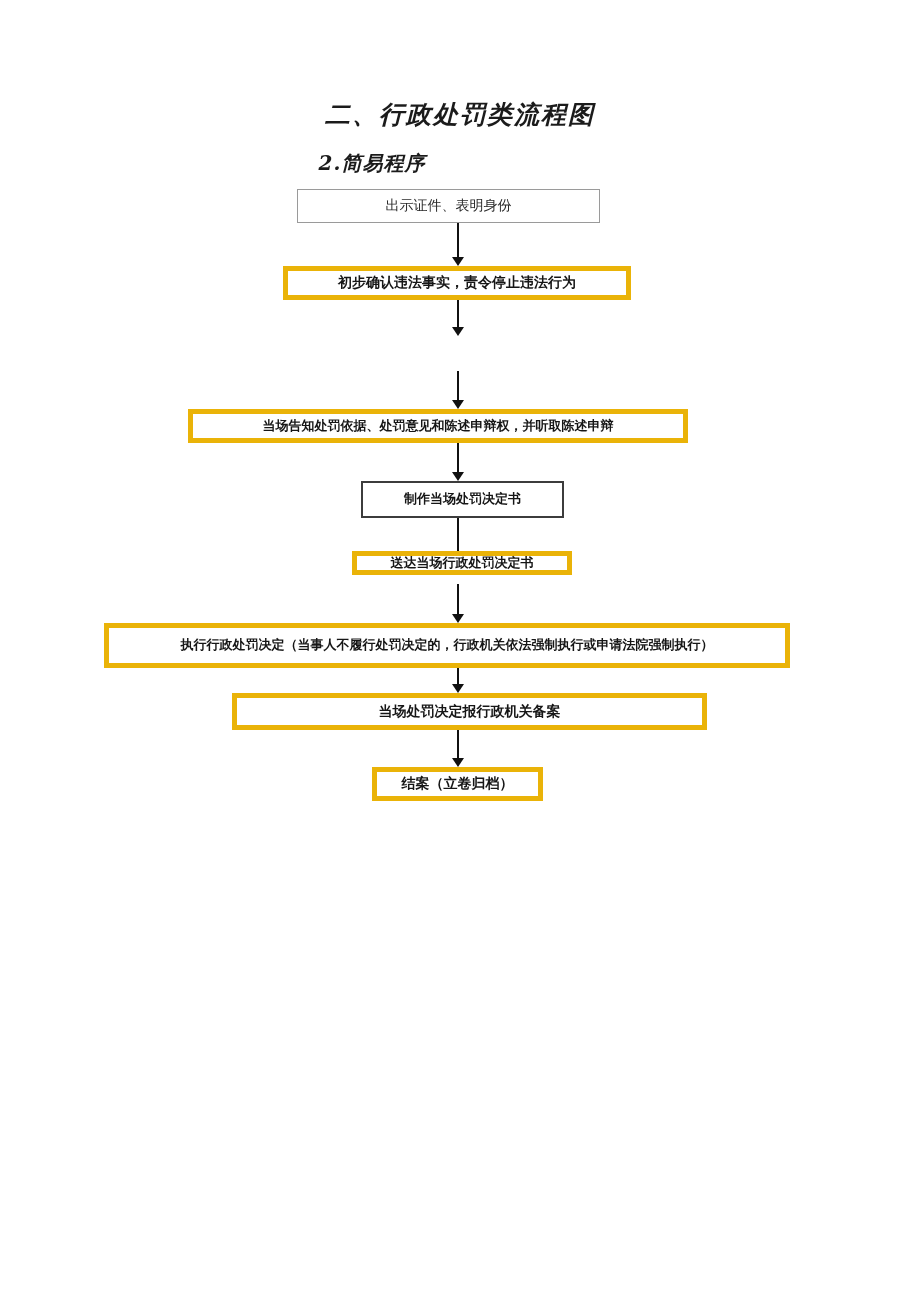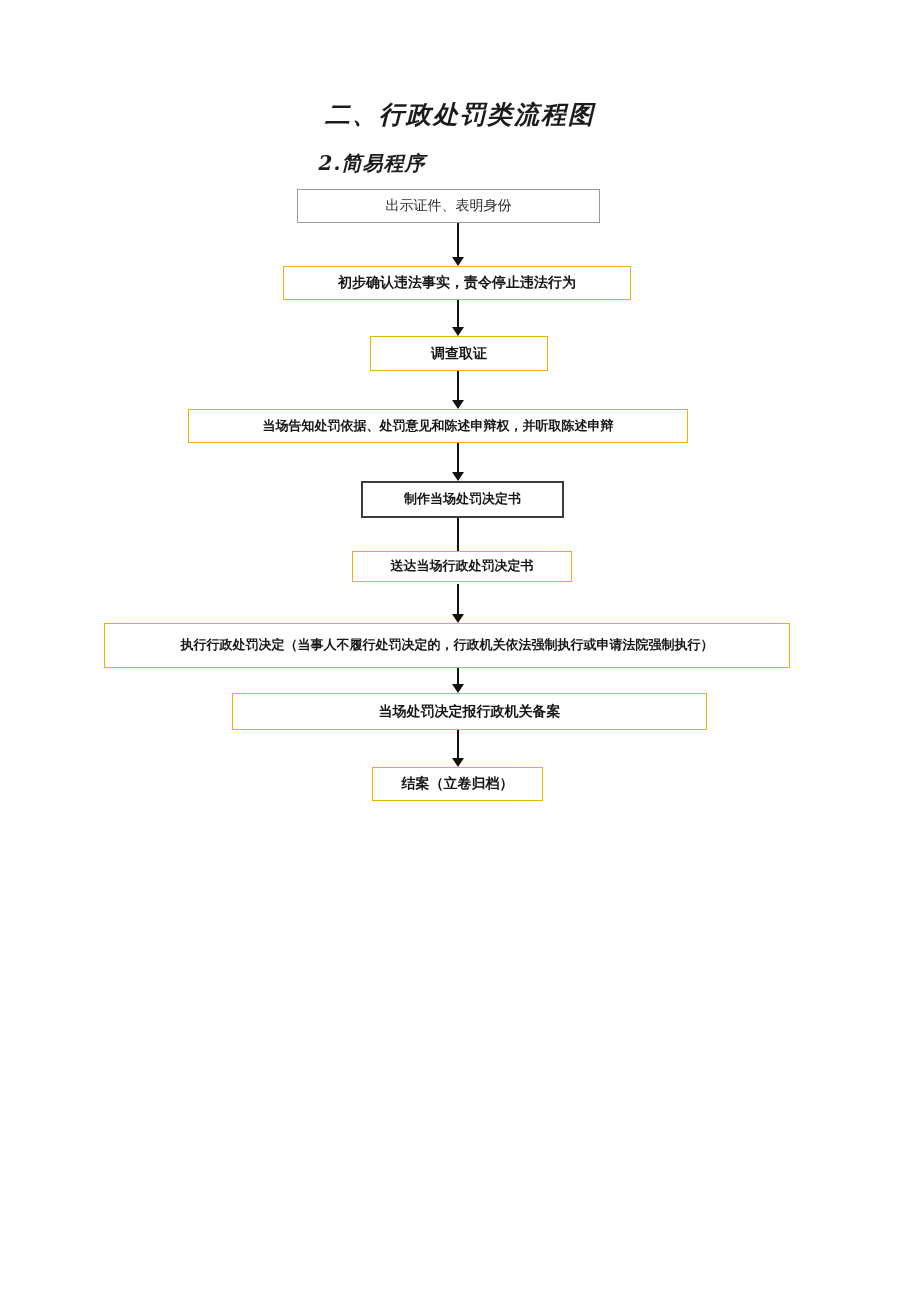--- a/index.html
+++ b/index.html
@@ -75,21 +75,21 @@
   }
   .node.weight-normal {
     font-weight: 600;
     font-size: 14px;
   }
   .node.weight-bold {
     font-weight: 700;
     font-size: 13px;
   }
   .node.border-thin  { border: 1px solid #9a9a9a; }
-  .node.border-med   { border: 1px solid #eab308; }
+  .node.border-med   { border: 5px solid #eab308; }
   .node.border-thick { border: 2px solid #3c3c3c; }
 
   
   .conn {
     position: absolute;
     background: #111111;
     width: 2px;
   }
   .arrowhead {
     position: absolute;
@@ -120,22 +120,21 @@
       <div class="arrowhead" style="left: 440px; top: 472px;"></div>
       <div class="conn" style="left: 445px; top: 518px; height: 33px;"></div>
       <div class="conn" style="left: 445px; top: 584px; height: 30px;"></div>
       <div class="arrowhead" style="left: 440px; top: 614px;"></div>
       <div class="conn" style="left: 445px; top: 656px; height: 28px;"></div>
       <div class="arrowhead" style="left: 440px; top: 684px;"></div>
       <div class="conn" style="left: 445px; top: 730px; height: 28px;"></div>
       <div class="arrowhead" style="left: 440px; top: 758px;"></div>
       <div class="node weight-light border-thin" style="left: 285px; top: 189px; width: 303px; height: 34px;">出示证件、表明身份</div>
       <div class="node weight-normal border-med" style="left: 271px; top: 266px; width: 348px; height: 34px;">初步确认违法事实，责令停止违法行为</div>
-      <div class="node weight-normal border-med" style="left: 358px; top: 336px; width: 178px; height: 35px;">调查取证</div>
       <div class="node weight-bold border-med" style="left: 176px; top: 409px; width: 500px; height: 34px;">当场告知处罚依据、处罚意见和陈述申辩权，并听取陈述申辩</div>
       <div class="node weight-bold border-thick" style="left: 349px; top: 481px; width: 203px; height: 37px;">制作当场处罚决定书</div>
-      <div class="node weight-bold border-med" style="left: 340px; top: 551px; width: 220px; height: 31px;">送达当场行政处罚决定书</div>
+      <div class="node weight-bold border-med" style="left: 340px; top: 551px; width: 220px; height: 24px;">送达当场行政处罚决定书</div>
       <div class="node weight-bold border-med" style="left: 92px; top: 623px; width: 686px; height: 45px;">执行行政处罚决定（当事人不履行处罚决定的，行政机关依法强制执行或申请法院强制执行）</div>
       <div class="node weight-normal border-med" style="left: 220px; top: 693px; width: 475px; height: 37px;">当场处罚决定报行政机关备案</div>
       <div class="node weight-normal border-med" style="left: 360px; top: 767px; width: 171px; height: 34px;">结案（立卷归档）</div>
     </div>
 
 </div>
 
 </body></html>

